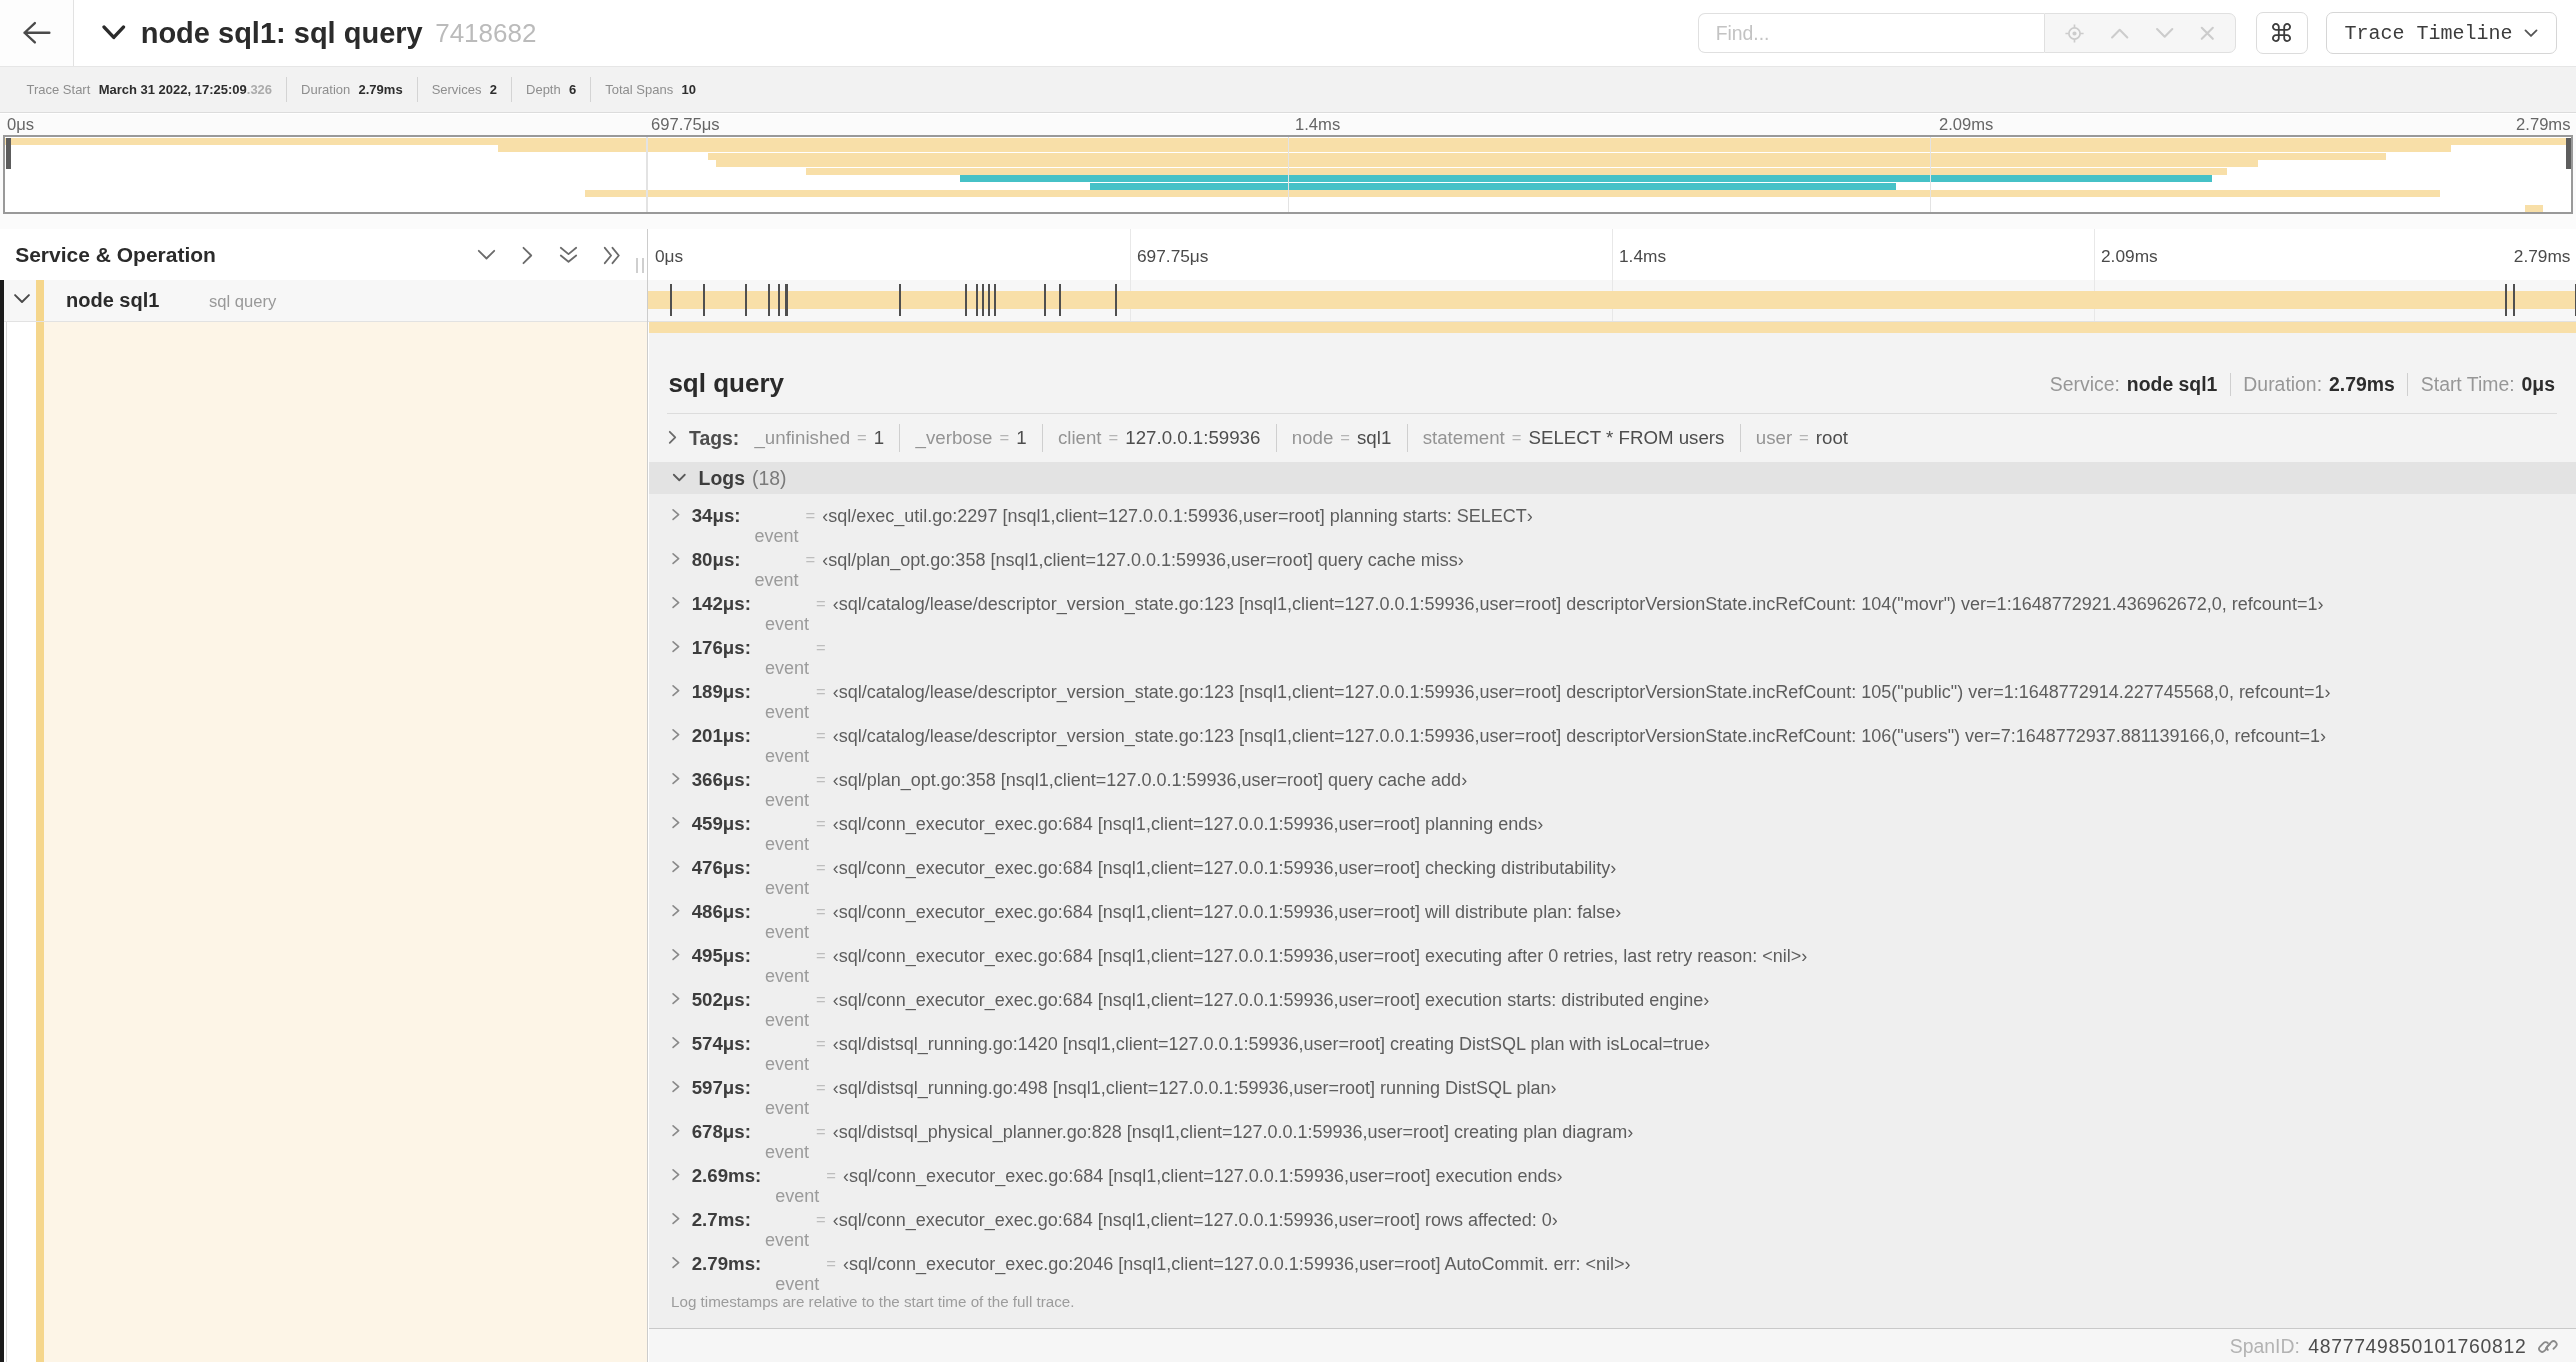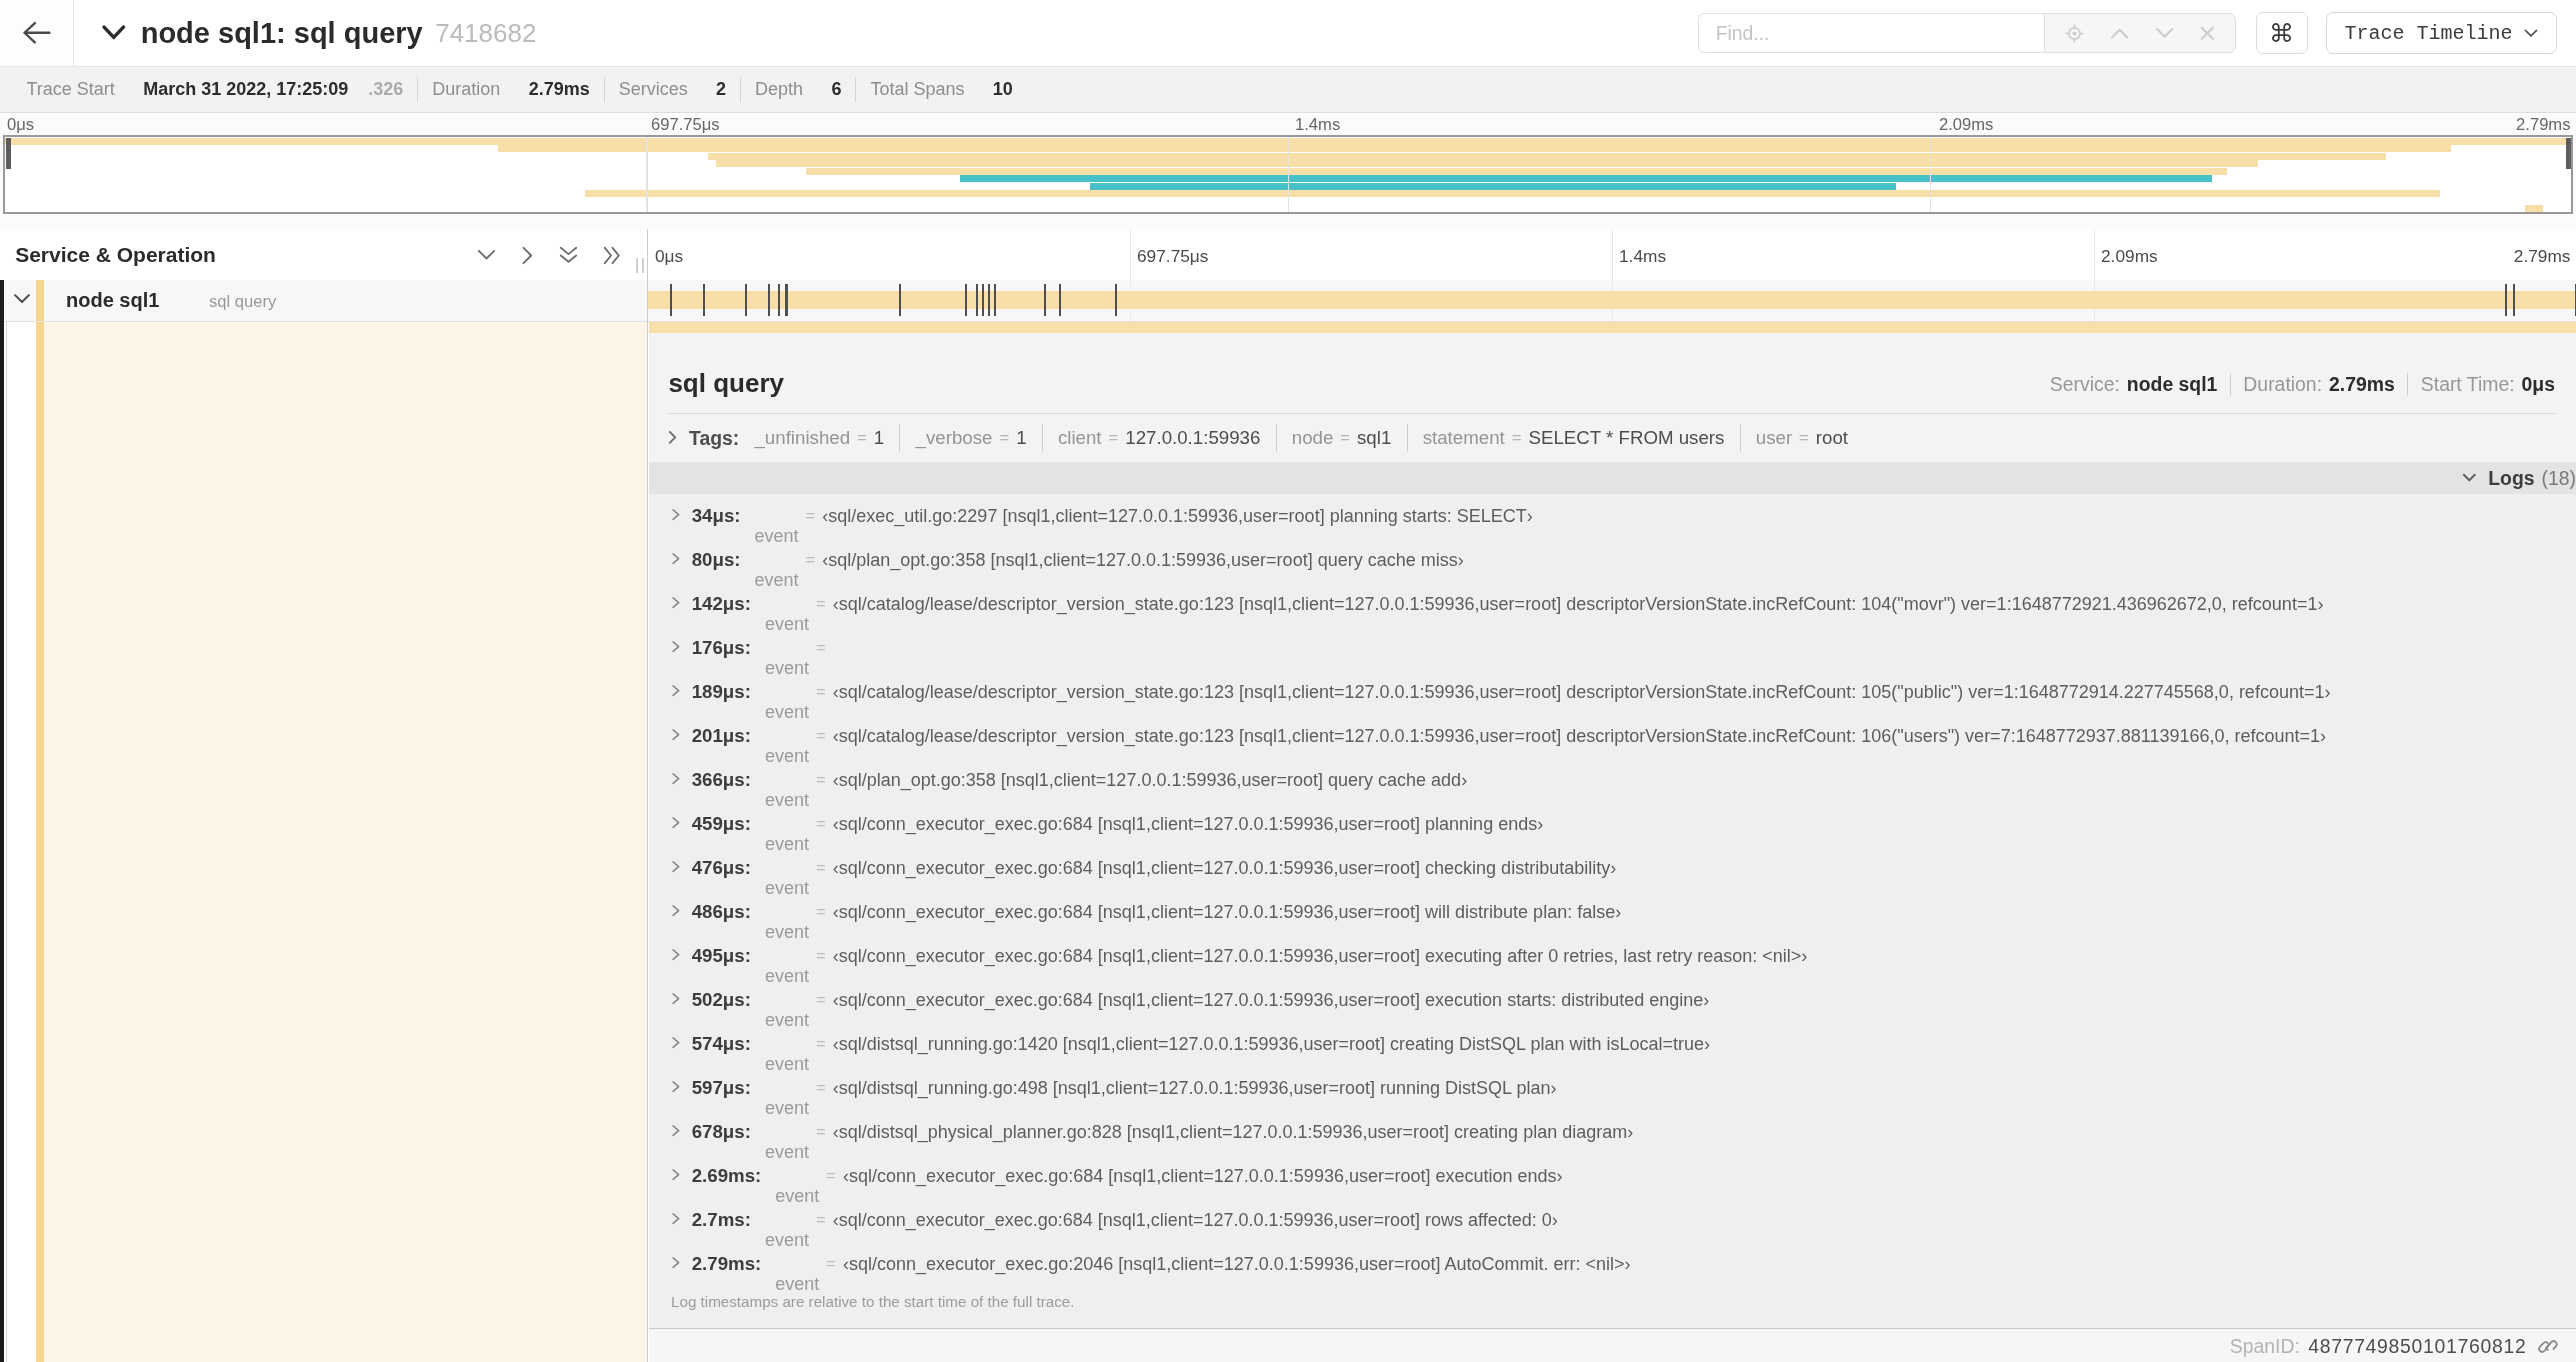--- a/index.html
+++ b/index.html
@@ -20,21 +20,21 @@
   .find-group{display:flex;align-items:stretch;height:40px;}
   .find-input{width:346px;height:40px;box-sizing:border-box;border:1.4px solid #e0e0e0;border-right:none;border-radius:7px 0 0 7px;padding:0 16.6px;font-size:19.4px;color:#555;background:#fff;outline:none;font-family:inherit;}
   .find-input::placeholder{color:#c3c3c3;}
   .find-tools{display:flex;align-items:center;gap:25px;padding:0 19.4px;background:#f6f6f6;border:1.4px solid #e0e0e0;border-radius:0 7px 7px 0;}
   .find-tools .tool{display:flex;align-items:center;justify-content:center;cursor:pointer;}
   .cmd-btn{margin-left:19.4px;width:50px;height:40px;border:1.4px solid #dcdcdc;border-radius:7px;background:#fff;display:flex;align-items:center;justify-content:center;font-size:25px;color:#3c3c3c;cursor:pointer;}
   .tl-btn{margin-left:18px;height:40px;border:1.4px solid #d6d6d6;border-radius:7px;background:#fff;display:flex;align-items:center;padding:0 18px;font-size:20px;color:#3c3c3c;cursor:pointer;white-space:nowrap;font-family:Liberation Mono, monospace;}
   .tl-btn svg{margin-left:11px;}
   
   .summary-bar{position:absolute;top:66px;left:0;right:0;height:47px;background:#f2f2f2;border-top:1.4px solid #e6e6e6;border-bottom:1.4px solid #dcdcdc;display:flex;align-items:center;padding-left:12.5px;box-sizing:border-box;}
-  .sum-item{display:flex;align-items:baseline;font-size:18px;padding:0 14px;border-right:1.4px solid #d4d4d4;height:25px;line-height:25px;gap:20px;}
+  .sum-item{display:flex;align-items:baseline;font-size:13px;padding:0 14px;border-right:1.4px solid #d4d4d4;height:25px;line-height:25px;}
   .sum-item:last-child{border-right:none;}
   .sum-label{color:#8e8e8e;margin-right:8.3px;}
   .sum-value{color:#2d2d2d;font-weight:bold;}
   .sum-suffix{color:#ababab;font-weight:bold;}
   
   .minimap{position:absolute;top:114px;left:0;right:0;height:115px;background:#fbfbfb;}
   .mini-ruler{position:relative;height:19.4px;font-size:16.6px;color:#666;}
   .mini-ruler .tick-label{position:absolute;top:1.4px;white-space:nowrap;}
   .mini-canvas{position:absolute;top:21px;left:2.8px;right:2.8px;height:79px;background:#fff;border:2.1px solid #999;box-sizing:border-box;}
   .mini-grid{position:absolute;top:0;bottom:0;width:1.4px;background:#e3e3e3;}
@@ -79,21 +79,21 @@
   .stat-label{color:#979797;margin-right:7px;}
   .stat-value{color:#2d2d2d;font-weight:bold;}
   .detail-hr{flex:none;height:0;border-top:1.4px solid #dcdcdc;margin:0 19.4px 0 18px;}
   .tags-row{flex:none;height:48px;display:flex;align-items:center;padding-left:18px;cursor:pointer;}
   .tags-label{font-size:19.4px;font-weight:bold;color:#4d4d4d;margin-left:11px;}
   .tag-item{display:flex;align-items:flex-end;font-size:18.7px;padding:0 15.2px;border-right:1.4px solid #cfcfcf;height:28px;line-height:28px;}
   .tag-item:last-child{border-right:none;}
   .tag-key{color:#949494;}
   .tag-eq{color:#b5b5b5;margin:0 7px;font-size:16.6px;}
   .tag-value{color:#4d4d4d;}
-  .logs-header{flex:none;height:32px;background:#e3e3e3;display:flex;align-items:center;padding-left:22px;cursor:pointer;justify-content:flex-end;}
+  .logs-header{flex:none;height:32px;background:#e3e3e3;display:flex;align-items:center;padding-left:22px;cursor:pointer;}
   .logs-title{font-size:19.4px;font-weight:bold;color:#3d3d3d;margin-left:11px;}
   .logs-count{font-size:19.4px;color:#7a7a7a;margin-left:7px;}
   .logs-wrap{flex:1;background:#efefef;overflow:hidden;}
   .log-row{height:44px;display:flex;align-items:center;padding-left:22px;cursor:pointer;white-space:nowrap;}
   .log-time{font-size:18.7px;font-weight:bold;color:#3d3d3d;margin-left:11px;}
   .log-key{font-size:18px;color:#9b9b9b;margin-left:14px;margin-top:40px;}
   .log-eq{font-size:16.6px;color:#bdbdbd;margin:0 7px;}
   .log-value{font-size:18px;color:#5d5d5d;}
   .footnote{margin:7px 0 0 22px;font-size:15.2px;color:#9c9c9c;}
   

